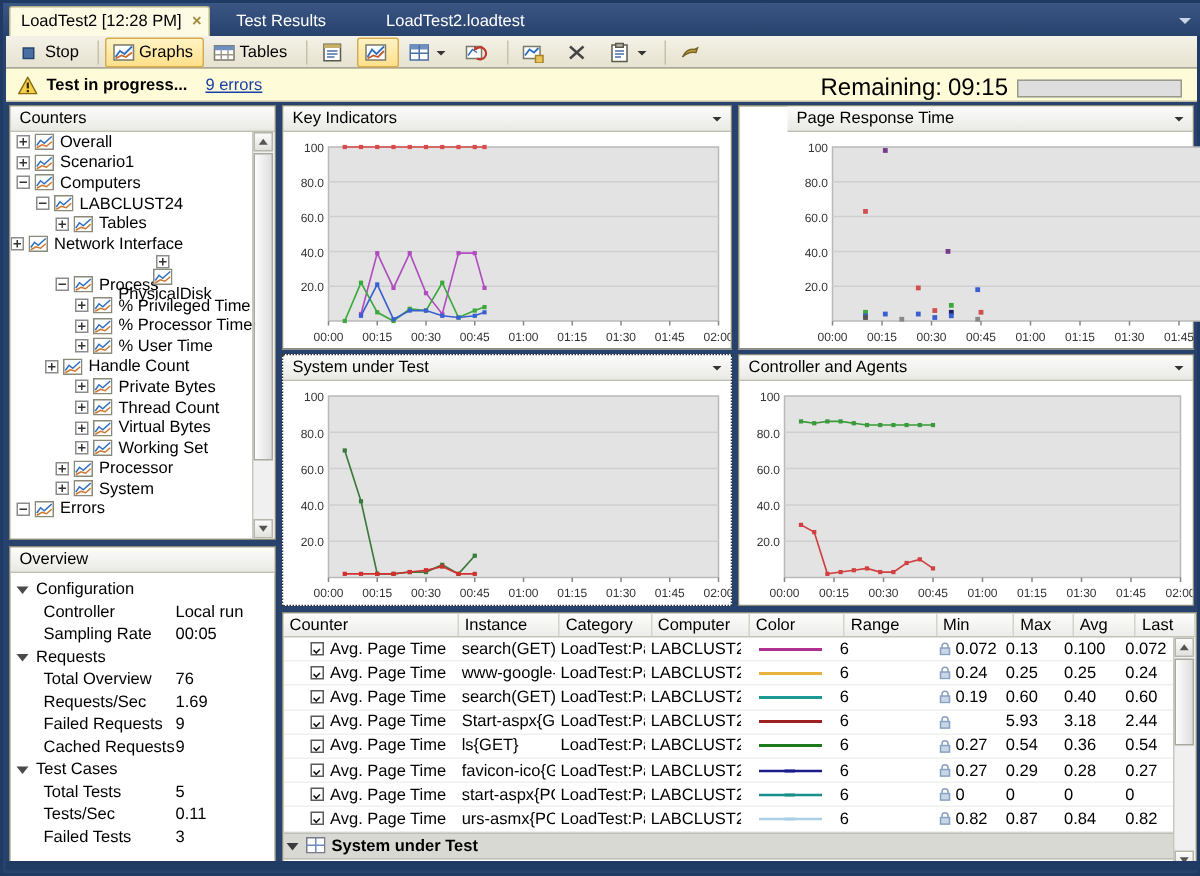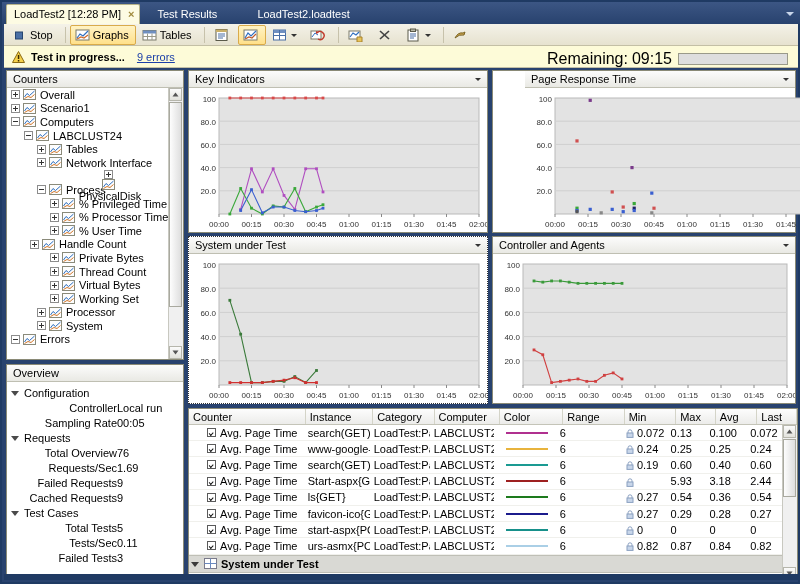--- a/index.html
+++ b/index.html
@@ -59,21 +59,21 @@
   .exp.plus:after{content:"";position:absolute;left:3px;top:1px;width:1px;height:5px;background:#333;}
   .gico{width:13px;height:11px;margin-right:4px;flex:0 0 auto;position:relative;}
   .vscroll{position:absolute;right:0;top:17px;width:14px;height:271px;background:#f0f0f0;
      border-left:1px solid #c8c8c0;}
   .vs-up,.vs-dn{position:absolute;left:0;width:13px;height:13px;background:linear-gradient(#fbfbfb,#e2e2dc);
      border:1px solid #b6b6ac;box-sizing:border-box;}
   .vs-up{top:0;} .vs-dn{bottom:0;}
   .vs-thumb{position:absolute;left:0;top:14px;width:13px;height:205px;
      background:linear-gradient(90deg,#fdfdfd,#dedede);border:1px solid #a9a99f;box-sizing:border-box;}
   .overview{position:absolute;left:4px;top:362px;width:178px;height:216px;background:#fff;
-     border:1px solid #8a8a76;box-sizing:border-box;overflow:hidden;text-align:right;}
+     border:1px solid #8a8a76;box-sizing:border-box;overflow:hidden;}
   .ov-body{position:absolute;top:17px;left:0;width:176px;height:197px;overflow:hidden;padding-top:3px;box-sizing:border-box;}
   .ov-grp{height:15px;display:flex;align-items:center;padding-left:5px;font-size:11px;}
   .ov-tri{width:8px;height:8px;margin-right:4px;position:relative;flex:0 0 auto;}
   .ov-tri:after{content:"";position:absolute;left:0;top:1px;border-top:4px solid transparent;
      border-bottom:4px solid transparent;border-left:5px solid #4a4a4a;}
   .ov-grp.open .ov-tri:after{left:-1px;top:2px;border-left:4px solid transparent;
      border-right:4px solid transparent;border-top:5px solid #4a4a4a;border-bottom:none;}
   .ov-row{height:15px;display:flex;align-items:center;padding-left:22px;font-size:11px;}
   .ov-k{width:88px;} .ov-v{}
   
@@ -308,21 +308,21 @@
         </div>
         <div class="tree-row" style="padding-left: 30px;">
           <span class="exp plus"></span>
           <span class="gico"><svg width="13" height="11" viewBox="0 0 13 11">
               <rect x="0.5" y="0.5" width="12" height="10" fill="#fdfdfd" stroke="#8a8a7a"></rect>
               <polyline points="1.5,8 4,4.5 6.5,6.5 11.5,2" fill="none" stroke="#2f6fc0" stroke-width="1"></polyline>
               <polyline points="1.5,9.5 5,7.5 8,8.5 11.5,5.5" fill="none" stroke="#d0762a" stroke-width="1"></polyline>
             </svg></span>
           <span>Tables</span>
         </div>
-        <div class="tree-row" style="padding-left: 30px; align-items: center;">
+        <div class="tree-row" style=" align-items: center;">
           <span class="exp plus"></span>
           <span class="gico"><svg width="13" height="11" viewBox="0 0 13 11">
               <rect x="0.5" y="0.5" width="12" height="10" fill="#fdfdfd" stroke="#8a8a7a"></rect>
               <polyline points="1.5,8 4,4.5 6.5,6.5 11.5,2" fill="none" stroke="#2f6fc0" stroke-width="1"></polyline>
               <polyline points="1.5,9.5 5,7.5 8,8.5 11.5,5.5" fill="none" stroke="#d0762a" stroke-width="1"></polyline>
             </svg></span>
           <span>Network Interface</span>
         </div>
         <div class="tree-row" style="padding-left: 30px; flex-direction: column;">
           <span class="exp plus"></span>

